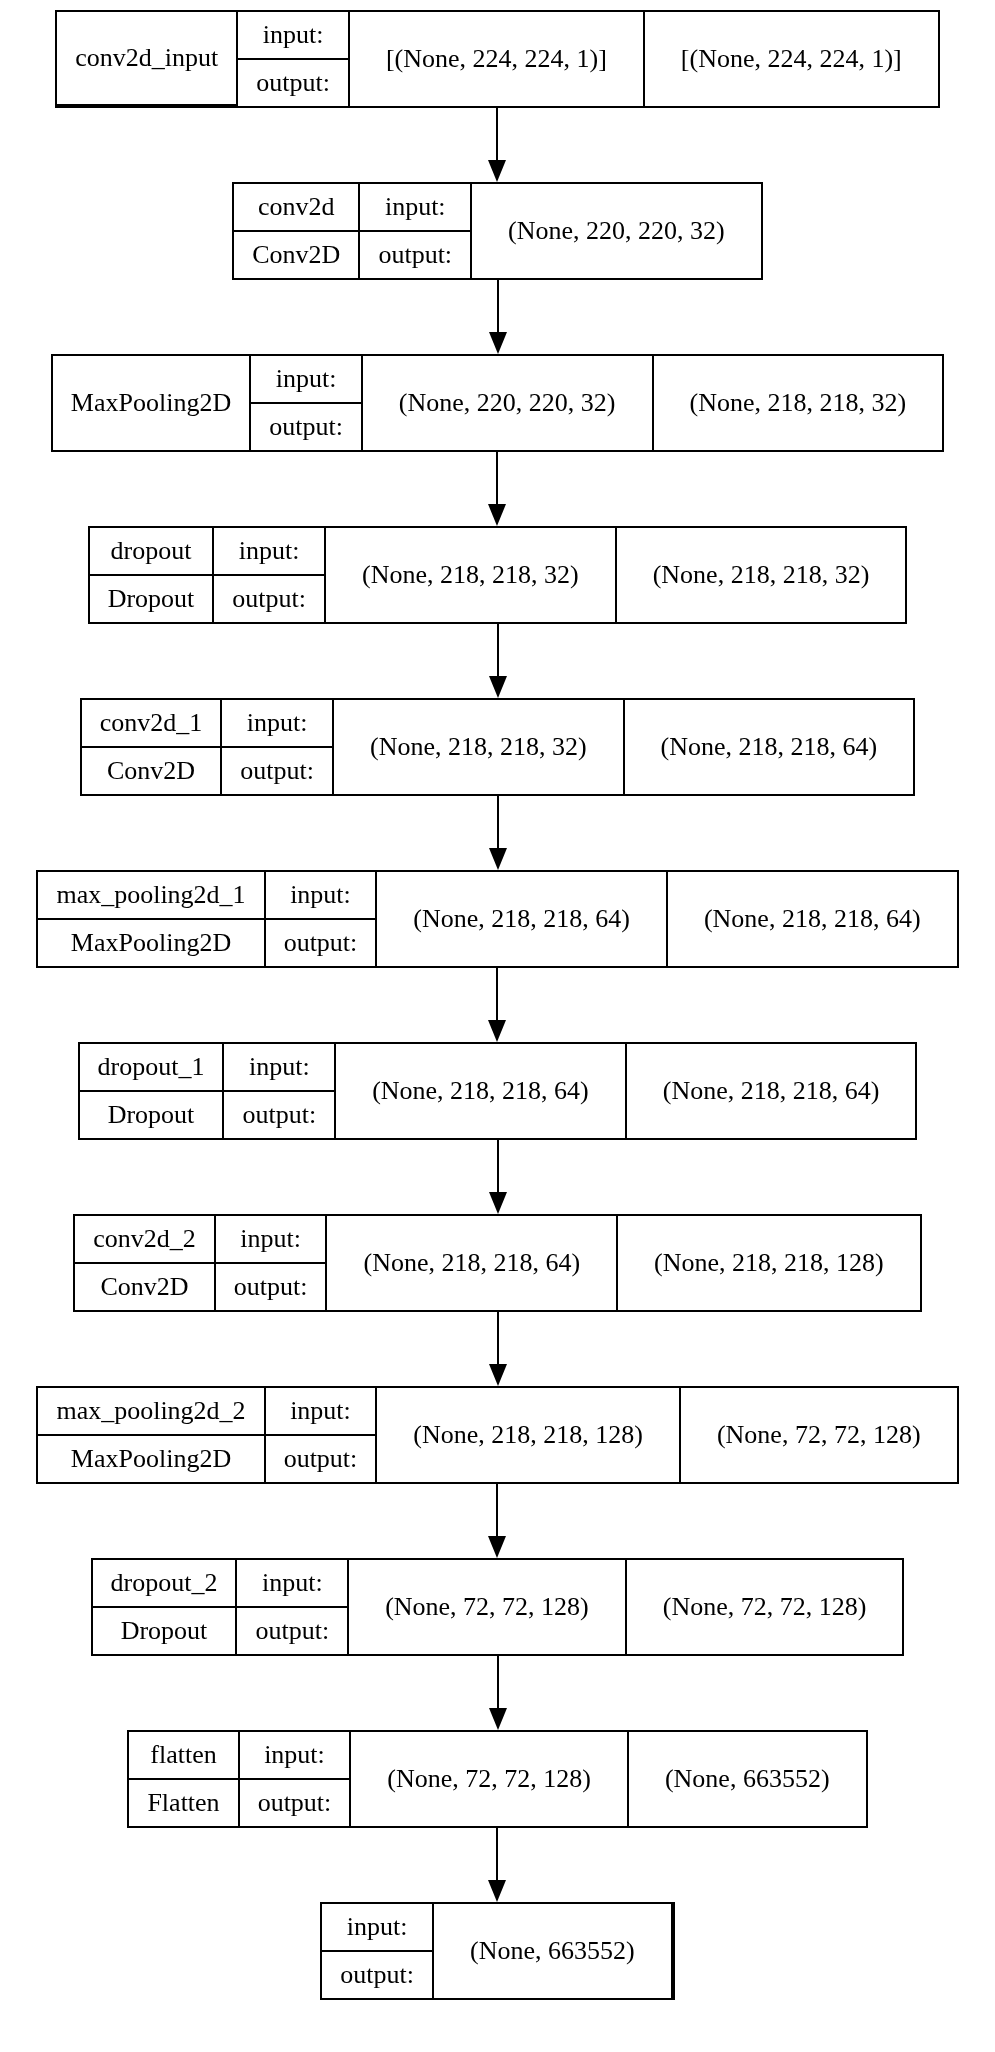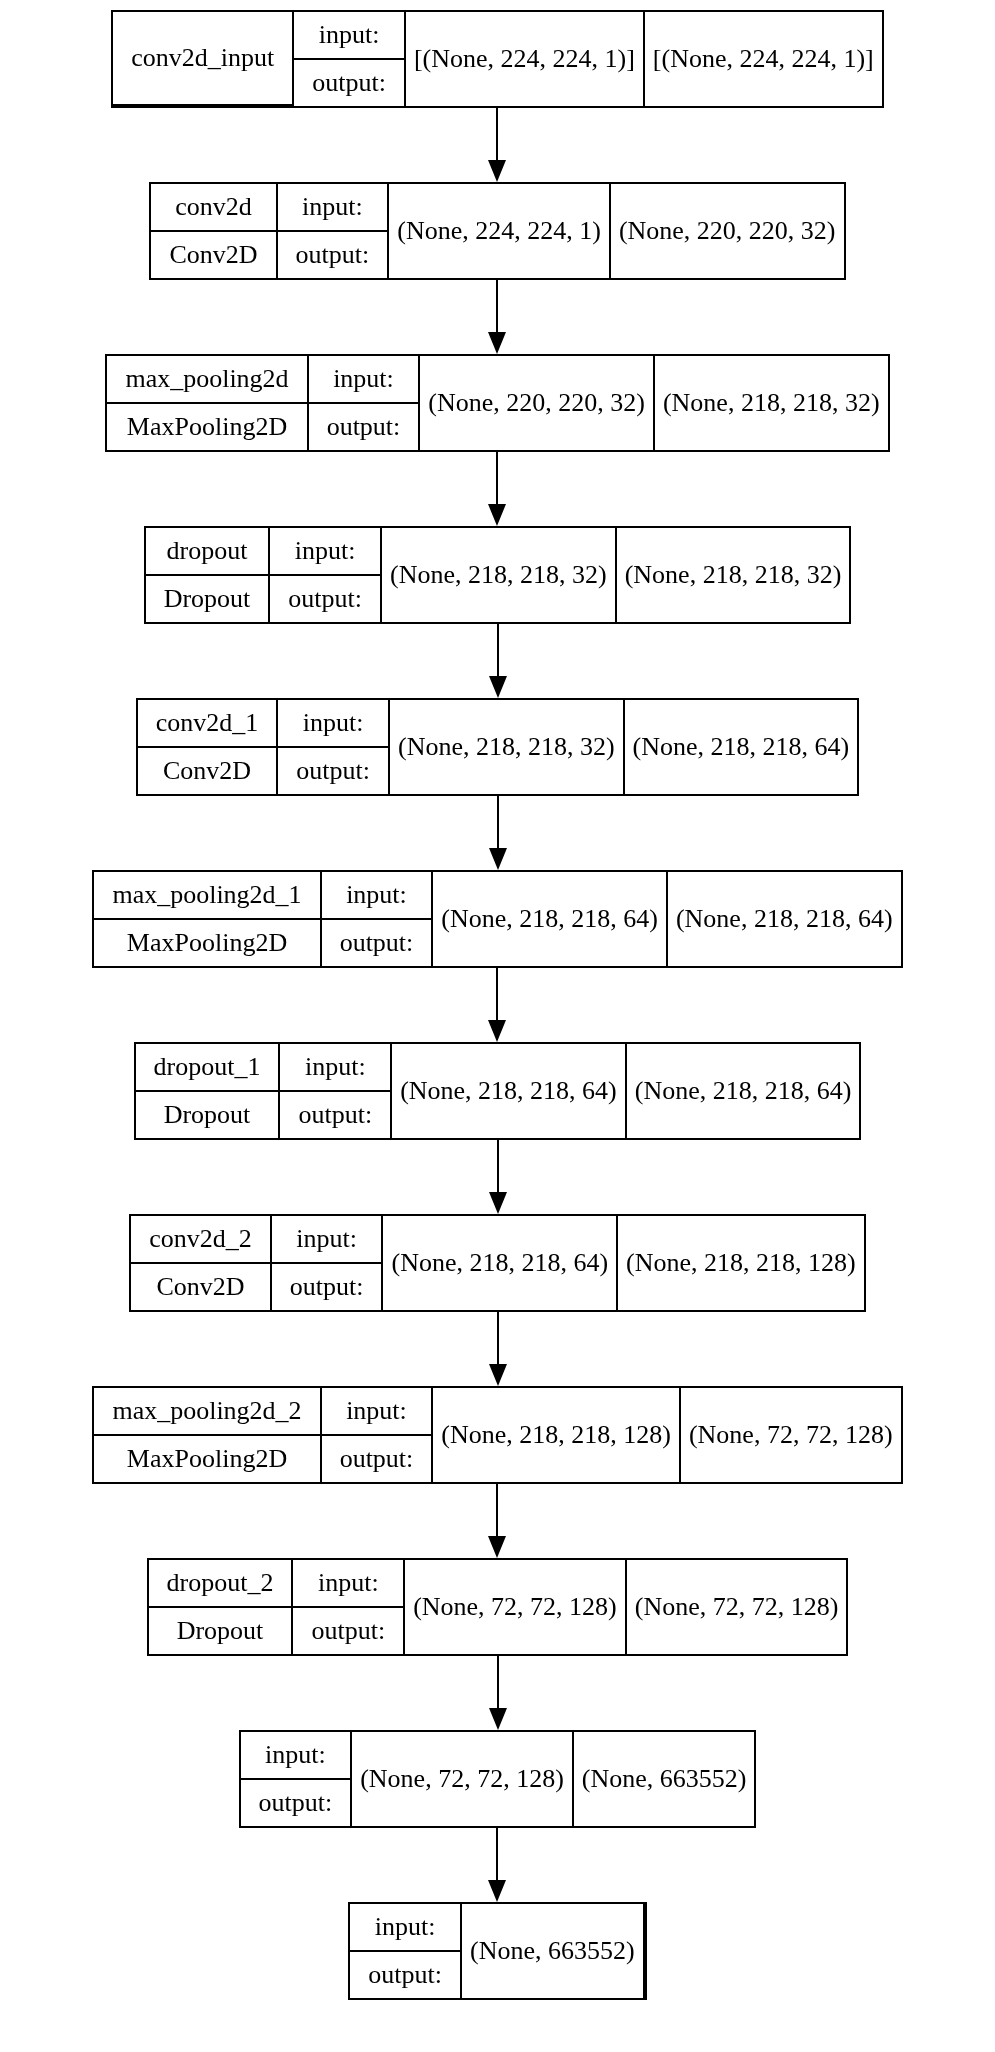--- a/index.html
+++ b/index.html
@@ -48,21 +48,21 @@
     font-size: 26px;
     white-space: nowrap;
   }
   .cell.top {
     border-bottom: 2px solid #000000;
   }
   .shape {
     display: flex;
     align-items: center;
     justify-content: center;
-    padding: 0 8px;
+    padding: 0 36px;
     font-size: 26px;
     white-space: nowrap;
     border-right: 2px solid #000000;
   }
   .shape.last {
     border-right: none;
   }
   .arrow {
     display: flex;
     flex-direction: column;
@@ -110,33 +110,31 @@
   <div class="block">
     <div class="node">
       <div class="col">
         <div class="cell top">conv2d</div>
         <div class="cell">Conv2D</div>
       </div>
       <div class="col">
         <div class="cell top">input:</div>
         <div class="cell">output:</div>
       </div>
-      <div class="shape">(None, 224, 224, 1)</div>
       <div class="shape last">(None, 220, 220, 32)</div>
     </div>
     <div class="arrow">
       <div class="line"></div>
       <div class="head"></div>
     </div>
   </div>
 
   <div class="block">
     <div class="node">
       <div class="col">
-        <div class="cell top">max_pooling2d</div>
         <div class="cell">MaxPooling2D</div>
       </div>
       <div class="col">
         <div class="cell top">input:</div>
         <div class="cell">output:</div>
       </div>
       <div class="shape">(None, 220, 220, 32)</div>
       <div class="shape last">(None, 218, 218, 32)</div>
     </div>
     <div class="arrow">
@@ -274,20 +272,24 @@
     </div>
     <div class="arrow">
       <div class="line"></div>
       <div class="head"></div>
     </div>
   </div>
 
   <div class="block">
     <div class="node">
       <div class="col">
+        <div class="cell top">flatten</div>
+        <div class="cell">Flatten</div>
+      </div>
+      <div class="col">
         <div class="cell top">input:</div>
         <div class="cell">output:</div>
       </div>
       <div class="shape">(None, 72, 72, 128)</div>
       <div class="shape last">(None, 663552)</div>
     </div>
     <div class="arrow">
       <div class="line"></div>
       <div class="head"></div>
     </div>

